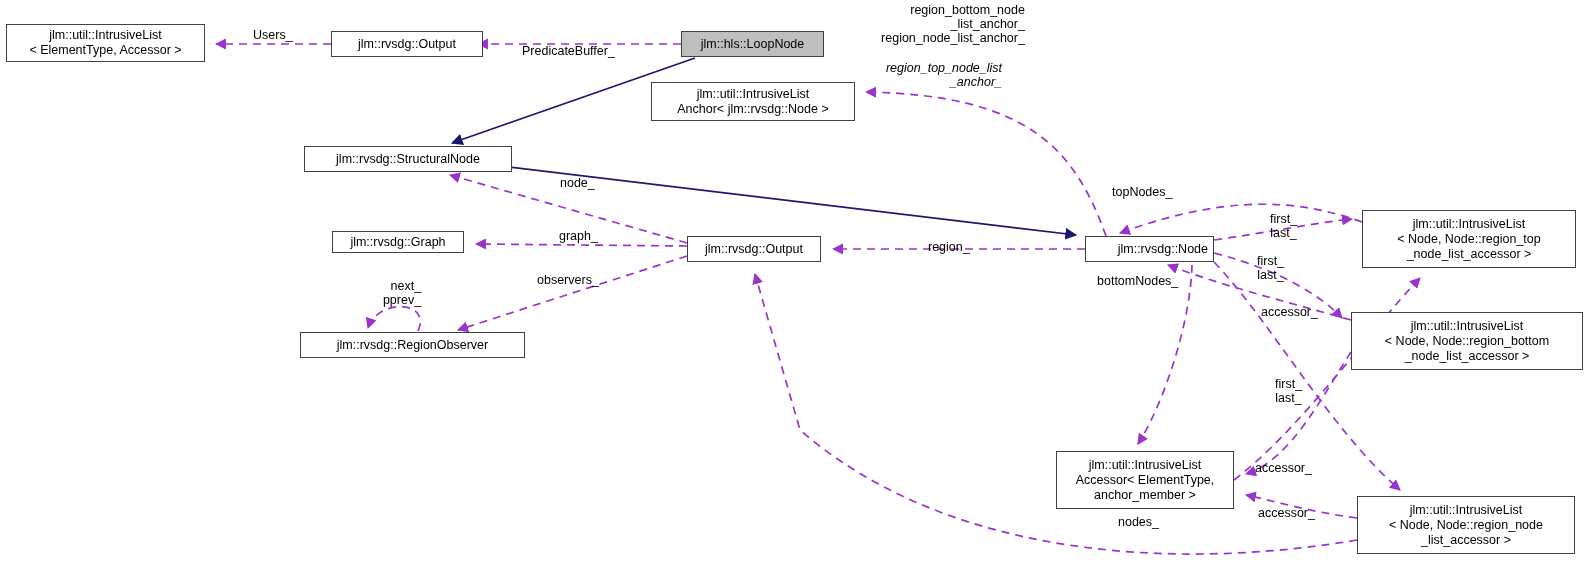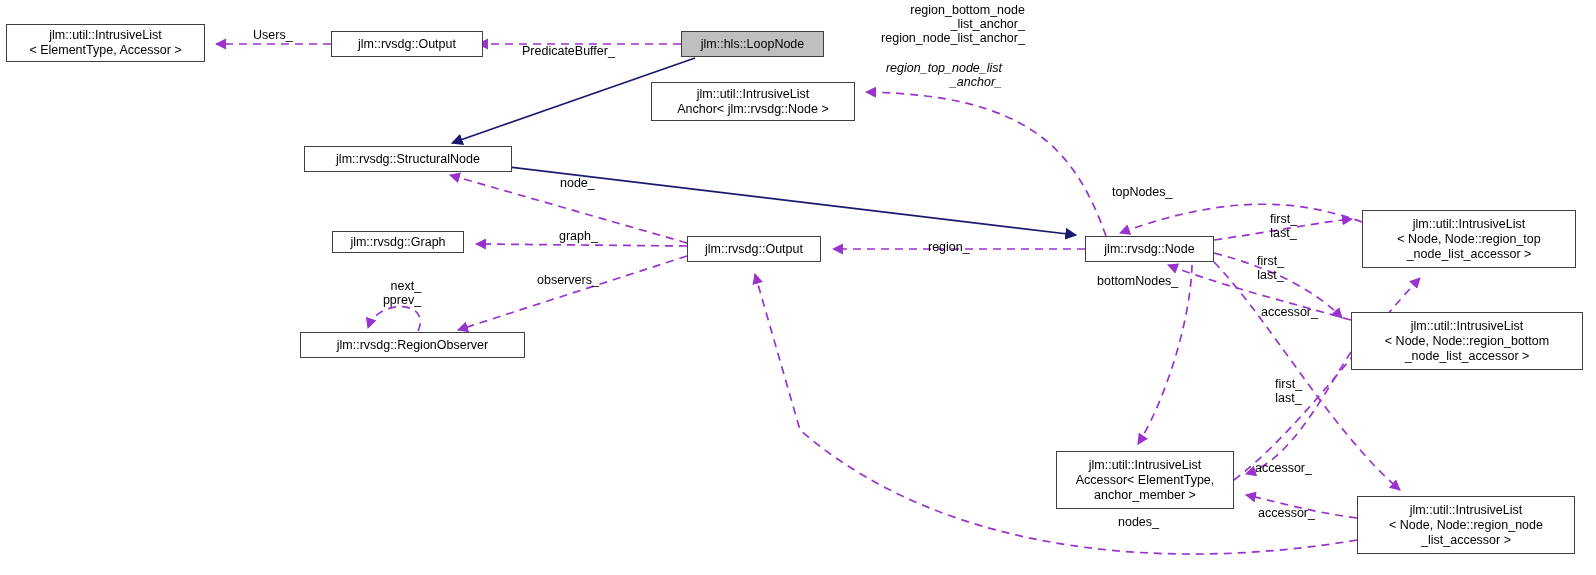--- a/index.html
+++ b/index.html
@@ -145,21 +145,21 @@
   </div>
 
   <div class="uml-node" style="left:332px; top:231px; width:132px; height:22px;">
     <span>jlm::rvsdg::Graph</span>
   </div>
 
   <div class="uml-node" style="left:687px; top:236px; width:134px; height:26px;">
     <span>jlm::rvsdg::Output</span>
   </div>
 
-  <div class="uml-node" style="left:1085px; top:236px; width:129px; height:26px;">
+  <div class="uml-node" style="left:1085px; top:236px; width:129px; height:26px;align-items:flex-end;">
     <span>jlm::rvsdg::Node</span>
   </div>
 
   <div class="uml-node" style="left:300px; top:332px; width:225px; height:26px;">
     <span>jlm::rvsdg::RegionObserver</span>
   </div>
 
   <div class="uml-node" style="left:1362px; top:210px; width:214px; height:58px;">
     <span>jlm::util::IntrusiveList
 &lt; Node, Node::region_top

